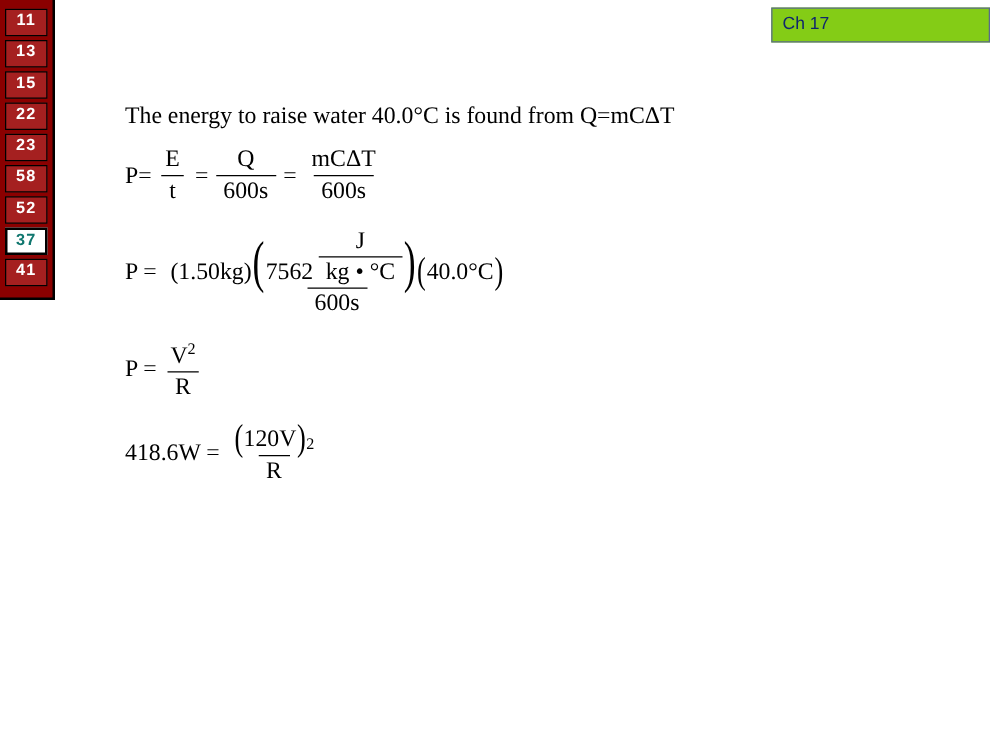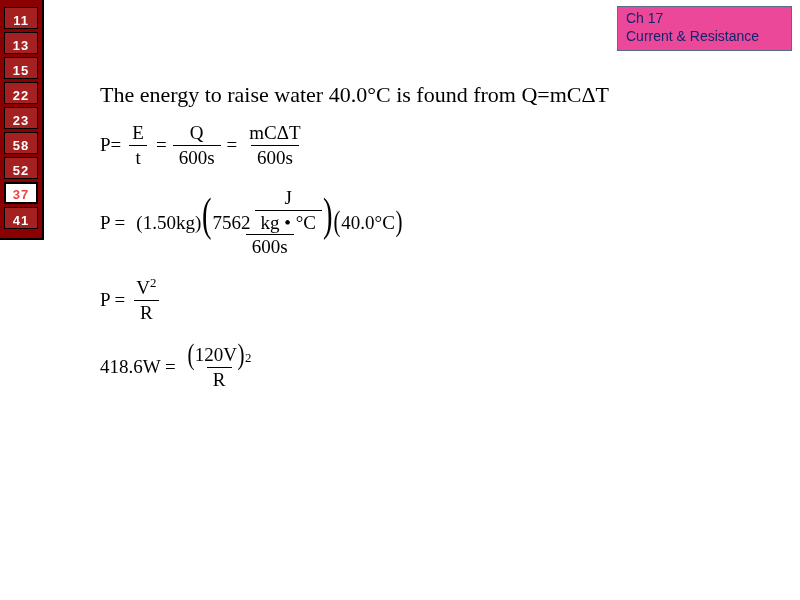--- a/index.html
+++ b/index.html
@@ -32,56 +32,56 @@
     height: 22px;
     margin: 3px auto;
     background: #a52020;
     border: 1px solid #000000;
     color: #ffffff;
     font-family: "Liberation Sans", sans-serif;
     font-size: 13px;
     font-weight: bold;
     letter-spacing: 1px;
     display: flex;
-    align-items: flex-end;
+    align-items: flex-start;
     justify-content: center;
     box-sizing: border-box;
   }
   .nav-item.active {
     background: #ffffff;
-    color: #ef4444;
+    color: #0f766e;
     border: 2px solid #000000;
   }
 
   
   #chapter-badge {
     position: absolute;
     right: 8px;
     top: 6px;
     width: 175px;
-    background: #ec4899;
+    background: #84cc16;
     border: 1px solid #5a6a8a;
     padding: 3px 6px 5px 8px;
     box-sizing: border-box;
     font-family: "Liberation Sans", sans-serif;
     font-size: 14px;
     color: #10256e;
     line-height: 1.25;
   }
 
   
   #slide-body {
     position: absolute;
     left: 100px;
     top: 78px;
     width: 660px;
     color: #000000;
   }
   .text-line {
-    font-size: 22px;
+    font-size: 19px;
     line-height: 1.55;
     white-space: nowrap;
   }
 
   .eq-row {
     display: flex;
     align-items: center;
     font-size: 19px;
     margin-top: 10px;
   }
@@ -177,21 +177,20 @@
   <div class="nav-item active">
       <span>37</span>
     </div>
   <div class="nav-item">
       <span>41</span>
     </div>
 </div>
 
 <div id="chapter-badge">
   <div>Ch 17</div>
-  <div>Current &amp; Resistance</div>
 </div>
 
 <div id="slide-body">
 
   <div class="text-line">The energy to raise water 40.0°C is found from Q=mCΔT</div>
 
   
   <div class="eq-row">
     <span class="eq-label">P=</span>
     <span class="frac">

